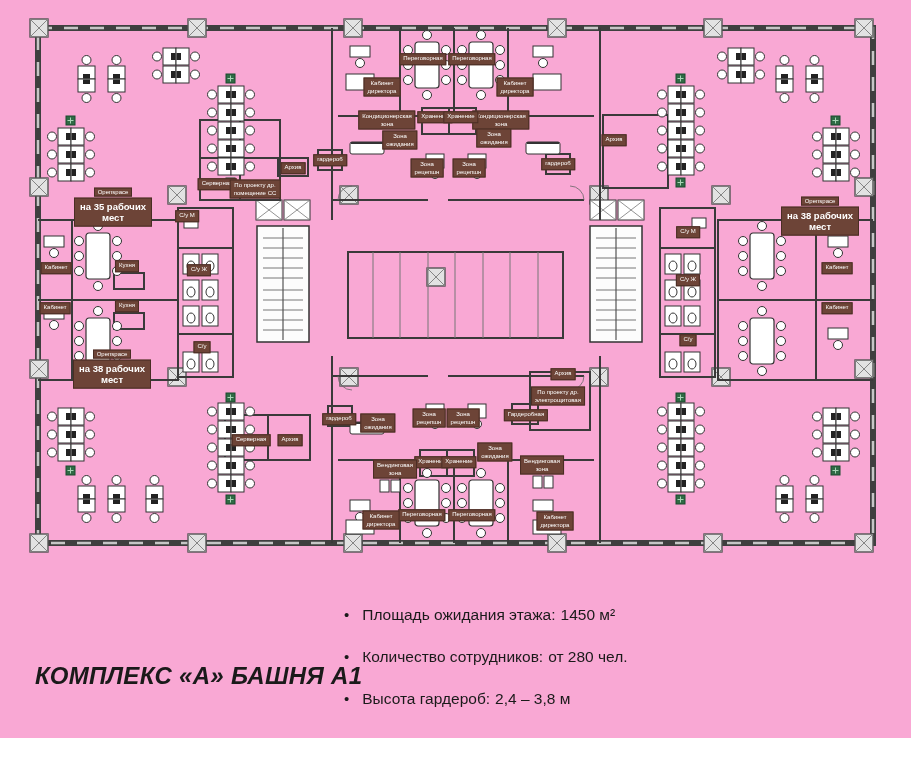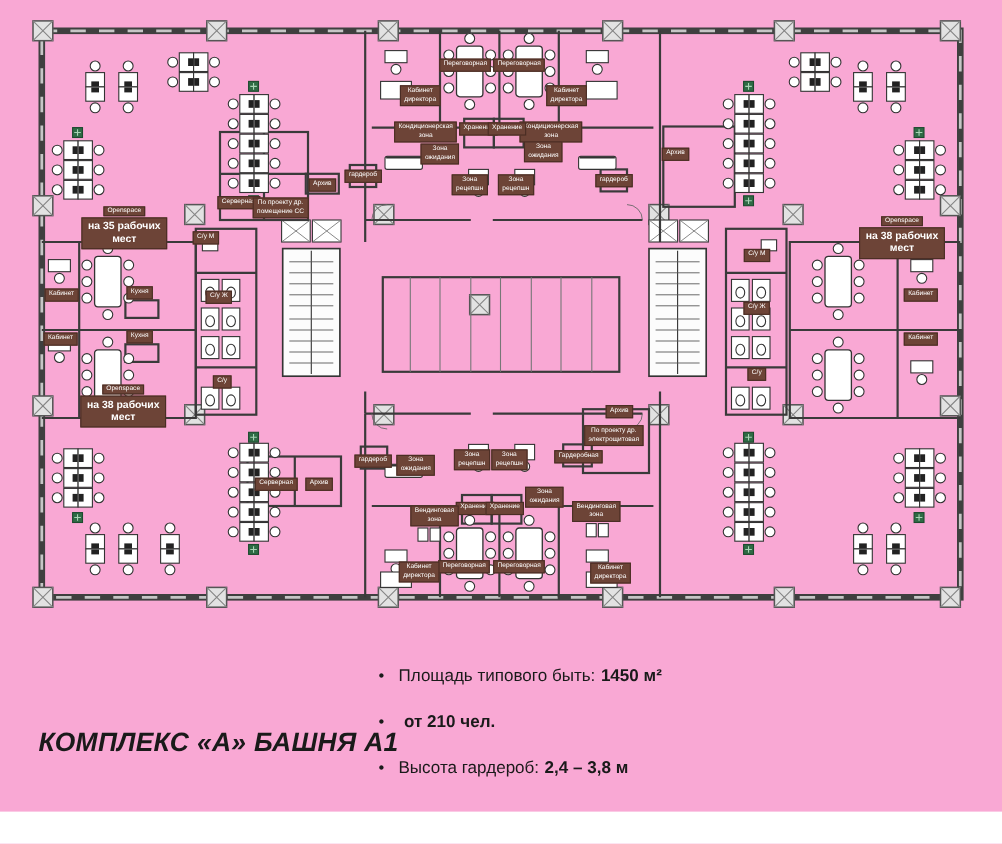--- a/index.html
+++ b/index.html
@@ -16,21 +16,21 @@
   .os-tag{display:inline-block;background:#6d4437;color:#fff;font-size:6px;padding:0 3px 1px;
           border:1px solid #4a2d24;margin-bottom:1px;}
   .os-big{background:#6d4437;color:#fff;font-size:9.5px;font-weight:bold;line-height:1.2;
           padding:2px 3px;border:1px solid #4a2d24;width:70px;}
   
   .title{position:absolute;left:35px;top:662px;font-size:24px;font-weight:bold;letter-spacing:.3px;font-style:italic;}
   .footnote{position:absolute;left:37px;top:711px;font-size:10.5px;line-height:1.55;color:#2b2b2b;}
   .info{position:absolute;left:344px;top:606px;list-style:none;margin:0;padding:0;}
   .info li{display:flex;align-items:baseline;margin-bottom:22px;font-size:15.5px;height:20px;}
   .info li::before{content:"•";margin-right:13px;font-size:15px;color:#1a1a1a;}
-  .info .val{font-weight:bold;margin-left:5px;text-align:right;}
+  .info .val{font-weight:normal;margin-left:5px;text-align:right;}
 </style>
 </head>
 <body>
 
 <div class="screen">
 
   <div class="plan">
     <svg width="855" height="560" viewBox="0 0 855 560">
       <defs>
         <g id="col">
@@ -406,24 +406,25 @@
     <div class="lbl" style="left:444px;top:507px">Переговорная</div>
     <div class="lbl pre" style="left:353px;top:512px">Кабинет
 директора</div>
     <div class="lbl pre" style="left:527px;top:513px">Кабинет
 директора</div>
   </div>
 
   <div class="title">КОМПЛЕКС «А» БАШНЯ А1</div>
   <ul class="info">
     <li>
-      <span>Площадь типового быть:</span>
+      <span>Площадь ожидания этажа:</span>
       <span class="val">1450 м²</span>
     </li>
     <li>
-      <span class="val">от 210 чел.</span>
+      <span>Количество сотрудников:</span>
+      <span class="val">от 280 чел.</span>
     </li>
     <li>
       <span>Высота гардероб:</span>
       <span class="val">2,4 – 3,8 м</span>
     </li>
   </ul>
 </div>
 
 </body></html>

